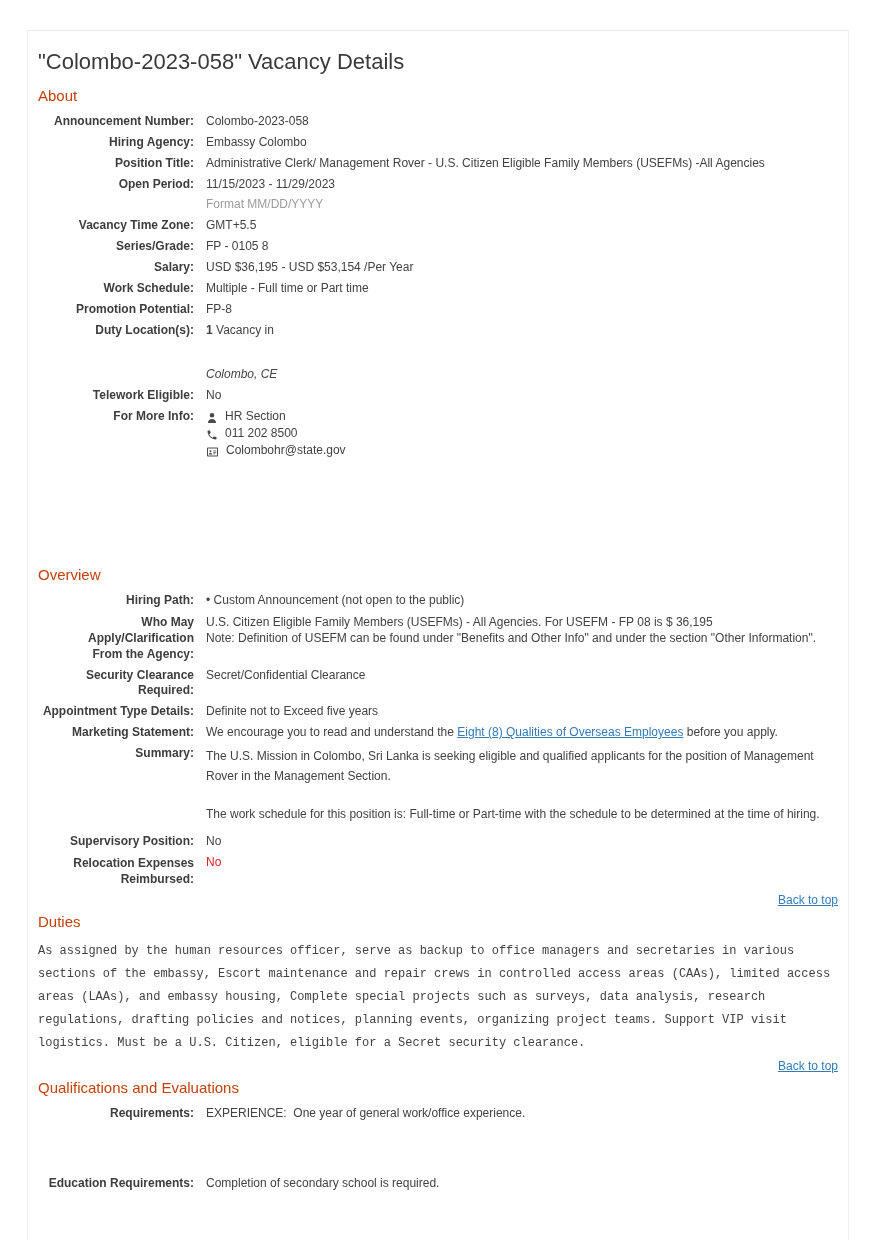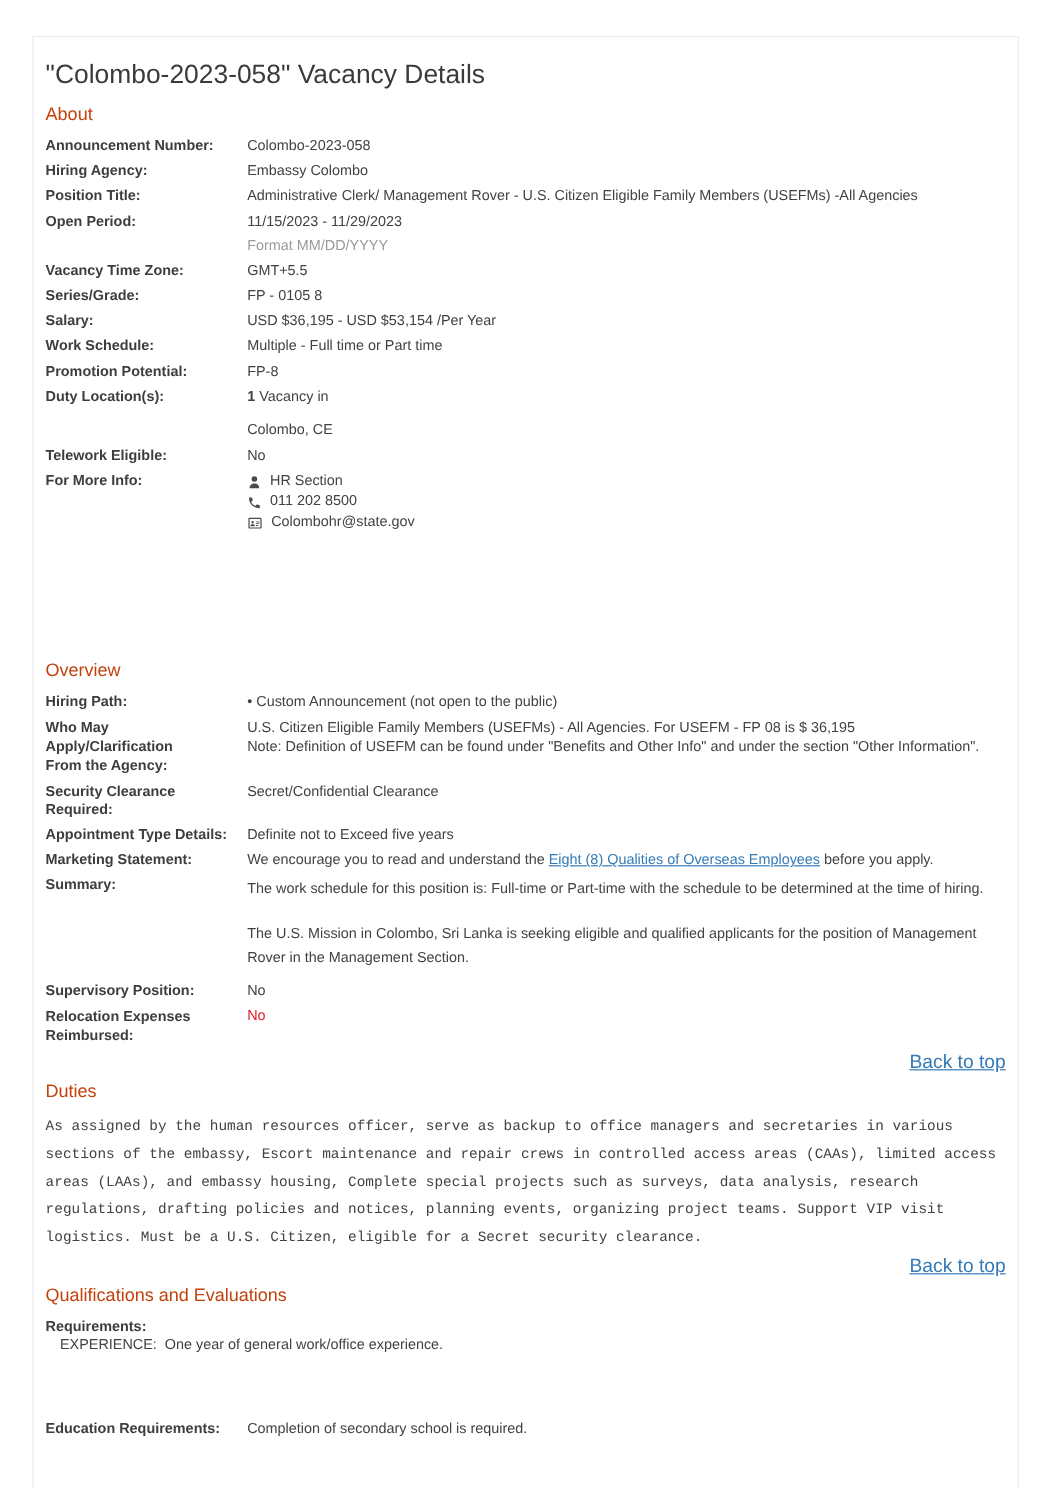--- a/index.html
+++ b/index.html
@@ -28,37 +28,38 @@
   }
   .row {
     display: flex;
     font-size: 12px;
     line-height: 15px;
     margin-bottom: 6px;
   }
   .label {
     width: 156px;
     flex-shrink: 0;
+    text-align: right;
     font-weight: 700;
     color: #3d3d3d;
   }
   .value {
     margin-left: 12px;
     flex: 1;
     color: #424242;
   }
   .hint { color: #9b9b9b; margin-top: 5px; }
-  .sub-line { margin-top: 13px; }
+  .sub-line { margin-top: 29px; font-style: italic; }
   .bold { font-weight: 700; }
   .red { color: #e21b22; }
   .contact-line { display: flex; align-items: flex-end; margin-bottom: 2px; }
   .contact-line svg { margin-right: 7px; flex-shrink: 0; }
   .icon { fill: #4a4a4a; }
   a.link { color: #337ab7; text-decoration: underline; cursor: pointer; }
-  .back-link-row { text-align: right; font-size: 16px; margin: 4px 0 6px 0; }
+  .back-link-row { text-align: right; font-size: 12px; margin: 4px 0 6px 0; }
   .spacer-about { height: 100px; }
   .vline { line-height: 16px; }
   .summary-p { margin: 0 0 18px 0; line-height: 20px; }
   .summary-p:last-child { margin-bottom: 0; }
   .body-text {
     font-size: 12px;
     line-height: 23px;
     color: #424242;
     margin: 10px 0 0 0;
     font-family: Liberation Mono, monospace;
@@ -194,22 +195,22 @@
   </div>
 
   <div class="row">
     <div class="label">Marketing Statement:</div>
     <div class="value"><span>We encourage you to read and understand the </span><a class="link">Eight (8) Qualities of Overseas Employees</a><span> before you apply.</span></div>
   </div>
 
   <div class="row">
     <div class="label">Summary:</div>
     <div class="value">
+      <p class="summary-p">The U.S. Mission in Colombo, Sri Lanka is seeking eligible and qualified applicants for the position of Management Rover in the Management Section.</p>
       <p class="summary-p">The work schedule for this position is: Full-time or Part-time with the schedule to be determined at the time of hiring.</p>
-      <p class="summary-p">The U.S. Mission in Colombo, Sri Lanka is seeking eligible and qualified applicants for the position of Management Rover in the Management Section.</p>
     </div>
   </div>
 
   <div class="row" style="margin-top: 10px;">
     <div class="label">Supervisory Position:</div>
     <div class="value">No</div>
   </div>
 
   <div class="row">
     <div class="label">
@@ -226,21 +227,21 @@
   <h2 class="section-heading">Duties</h2>
 
   <p class="body-text">As assigned by the human resources officer, serve as backup to office managers and secretaries in various sections of the embassy, Escort maintenance and repair crews in controlled access areas (CAAs), limited access areas (LAAs), and embassy housing, Complete special projects such as surveys, data analysis, research regulations, drafting policies and notices, planning events, organizing project teams. Support VIP visit logistics. Must be a U.S. Citizen, eligible for a Secret security clearance.</p>
 
   <div class="back-link-row">
     <a class="link">Back to top</a>
   </div>
 
   <h2 class="section-heading">Qualifications and Evaluations</h2>
 
-  <div class="row" style="margin-top: 4px; flex-direction: column;">
+  <div class="row" style="margin-top: 4px;">
     <div class="label">Requirements:</div>
     <div class="value">EXPERIENCE:&nbsp; One year of general work/office experience.</div>
   </div>
 
   <div class="row gap-lg">
     <div class="label">Education Requirements:</div>
     <div class="value">Completion of secondary school is required.</div>
   </div>
 
 </div>

